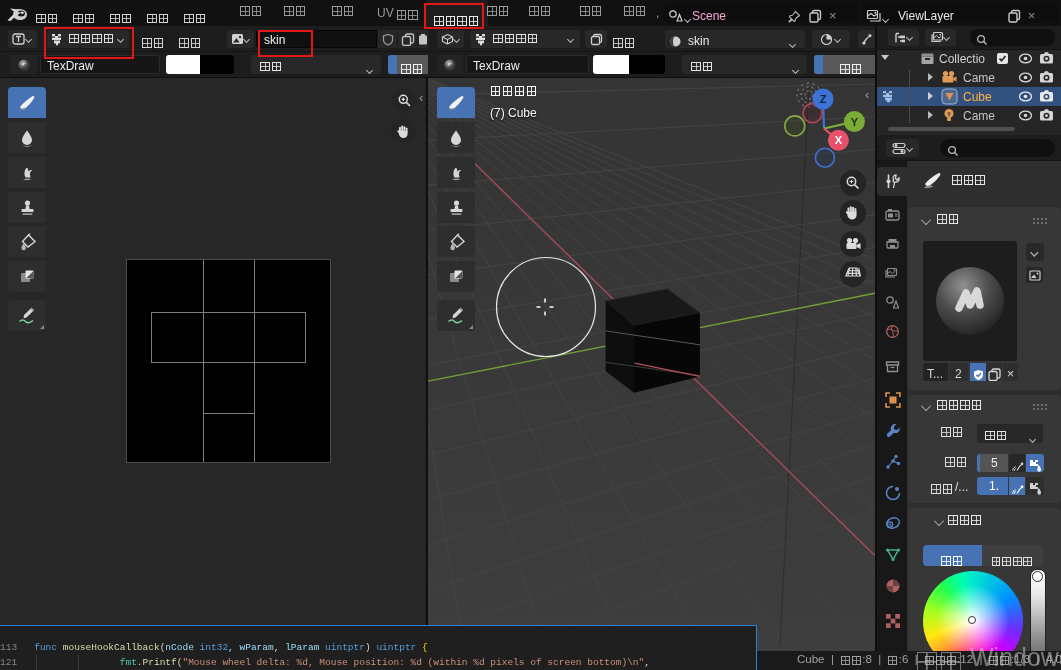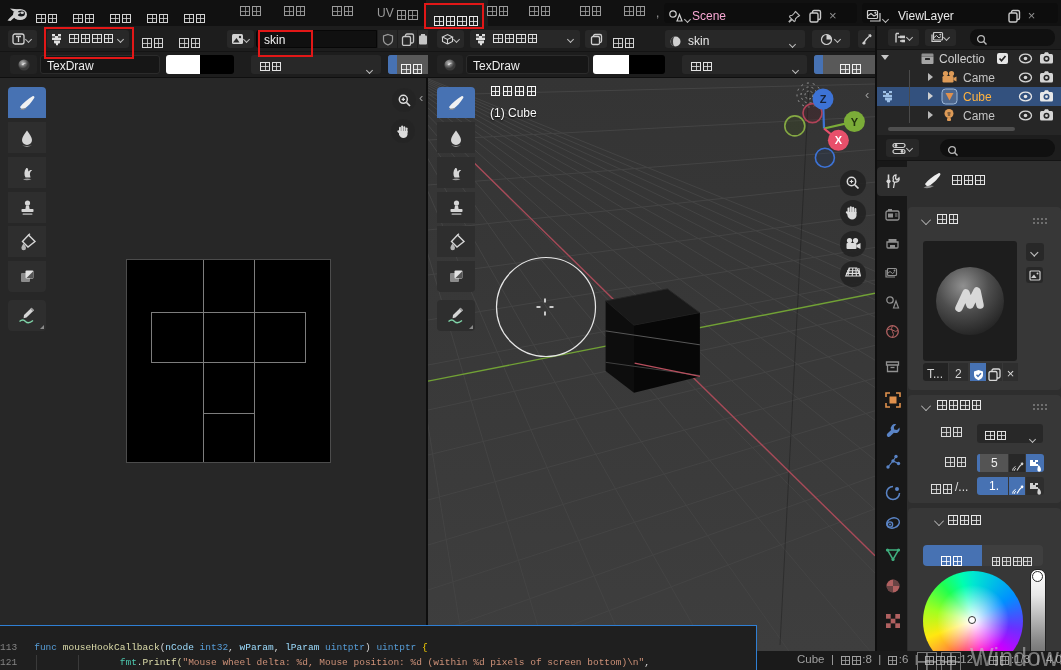--- a/index.html
+++ b/index.html
@@ -515,21 +515,21 @@
           </g>
   </g>
   <text x="437" y="21" font-size="13" fill="#9a9a9a" font-family="Liberation Sans">‹</text>
 </svg>
 <div class="ab row" style="left:62px;top:8px;color:#fafafa;font-size:12.5px;text-shadow:0 1px 2px #000">
         <span class="c"></span>
         <span class="c"></span>
         <span class="c"></span>
         <span class="c"></span>
       </div>
-<div class="ab" style="left:62px;top:28px;color:#fafafa;text-shadow:0 1px 2px #000">(1) Cube</div>
+<div class="ab" style="left:62px;top:28px;color:#fafafa;text-shadow:0 1px 2px #000">(7) Cube</div>
 </div>
 
 <div class="ab" style="left:875px;top:26px;width:186px;height:109px;background:#262626;border-left:2px solid #0e0e0e;box-sizing:border-box">
   <div class="ab" style="left:0;top:0;width:186px;height:24px;background:#1d1d1d;border-bottom:1px solid #141414;box-sizing:border-box">
     <div class="btn ab row" style="left:11px;top:3px;width:31px;height:17px">
       <svg width="13" height="12" viewBox="0 0 13 12">
             <path d="M2 1.5 h3 M2 1.5 v9 M4 5 h6 M4 5 v.1 M6 9 h4" stroke="#cfcfcf" stroke-width="1.4" fill="none"></path>
             <rect x="6" y="3.6" width="5" height="2.6" fill="#cfcfcf"></rect>
             <rect x="7.5" y="7.7" width="3.5" height="2.6" fill="#cfcfcf"></rect>
           </svg>

